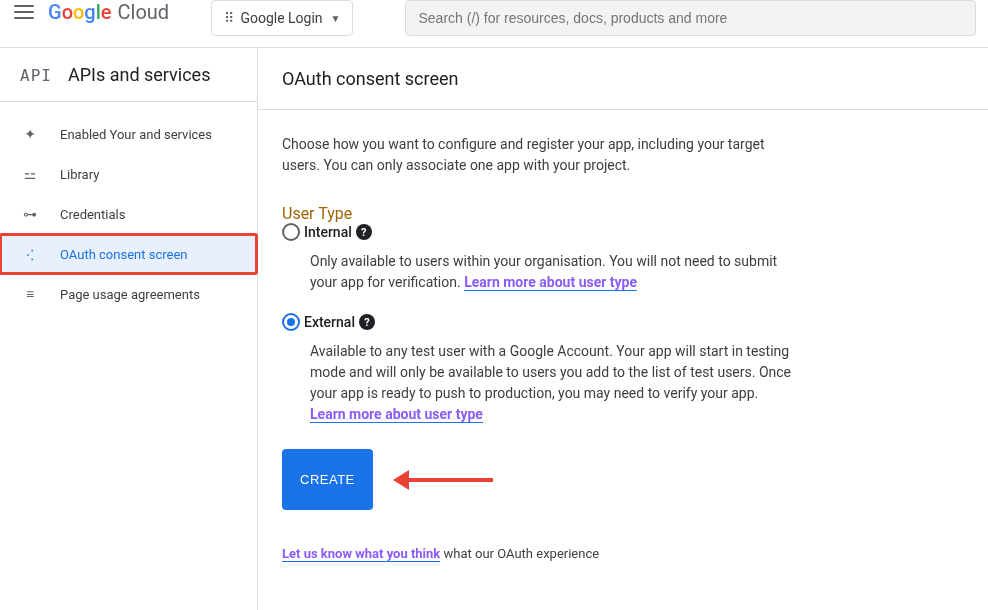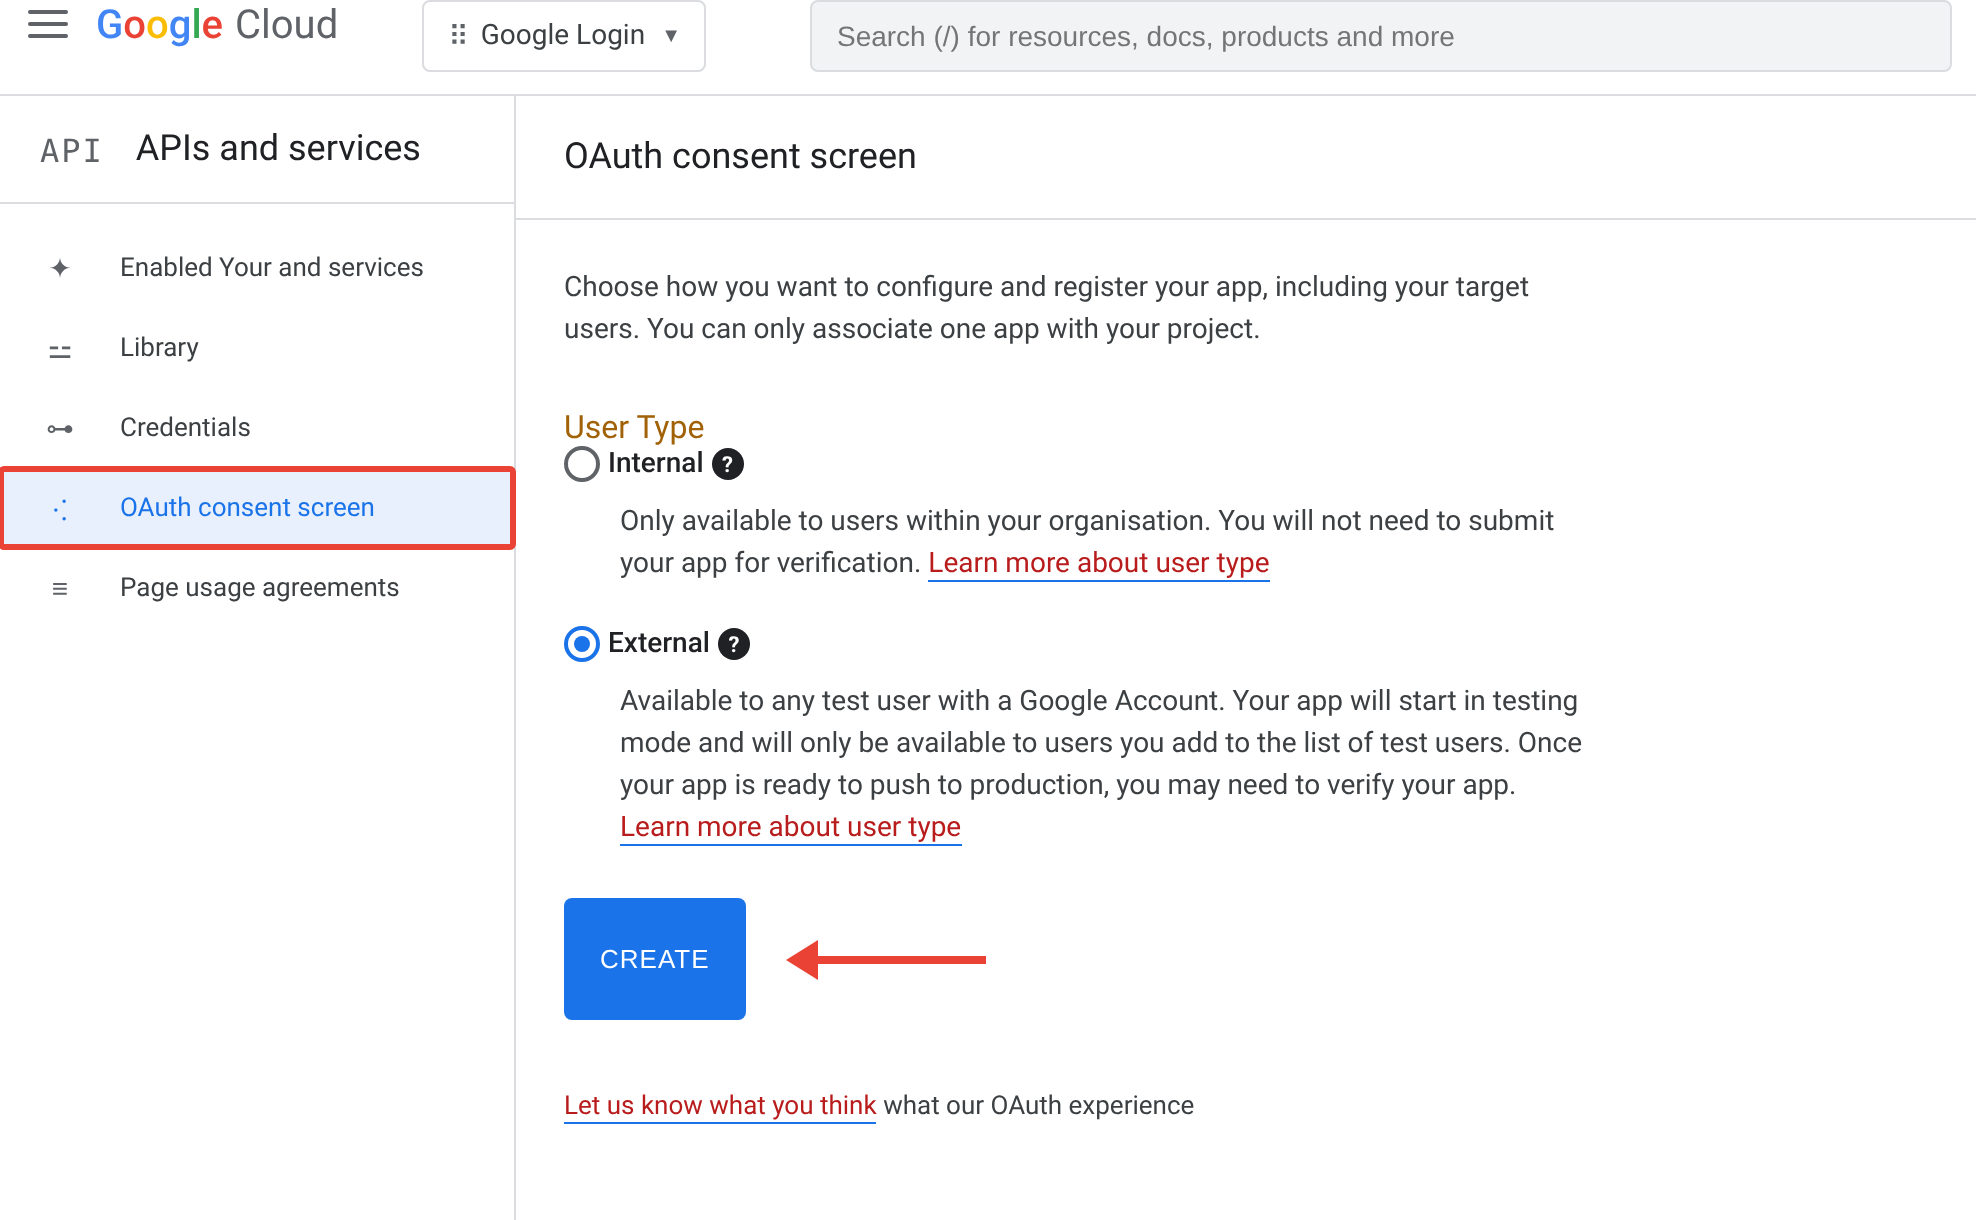--- a/index.html
+++ b/index.html
@@ -38,21 +38,21 @@
     .section-title { font-size: 16px; color: #a16207; margin-bottom: 0; font-weight: 400; }
     
     .radio-option { margin-bottom: 20px; }
     .radio-row { display: flex; align-items: center; gap: 4px; }
     .radio { width: 18px; height: 18px; border: 2px solid #5f6368; border-radius: 50%; display: flex; align-items: center; justify-content: center; cursor: pointer; flex-shrink: 0; }
     .radio.checked { border-color: #1a73e8; }
     .radio.checked::after { content: ''; width: 8px; height: 8px; background: #1a73e8; border-radius: 50%; }
     .radio-label { font-weight: 500; color: #202124; }
     .help { width: 16px; height: 16px; background: #202124; color: #fff; border-radius: 50%; display: flex; align-items: center; justify-content: center; font-size: 11px; font-weight: bold; cursor: pointer; }
     .radio-desc { margin-left: 28px; margin-top: 10px; line-height: 1.5; color: #3c4043; }
-    .link { color: #b91c1c; text-decoration: none; border-bottom: 1px solid #1a73e8; cursor: pointer; }
+    .link { color: #8b5cf6; text-decoration: none; border-bottom: 1px solid #1a73e8; cursor: pointer; font-weight: bold; }
     
     .create-row { display: flex; align-items: center; gap: 20px; margin-top: 24px; position: relative; }
     .create-btn { background: #1a73e8; color: #fff; border: none; padding: 23px 18px; font-size: 13px; letter-spacing: 0.5px; border-radius: 4px; cursor: pointer; font-weight: 500; }
     .arrow { position: relative; width: 100px; height: 20px; }
     .arrow-line { position: absolute; top: 8px; left: 12px; right: 0; height: 4px; background: #ea4335; }
     .arrow-head { position: absolute; left: 0; top: 0; width: 0; height: 0; border-top: 10px solid transparent; border-bottom: 10px solid transparent; border-right: 16px solid #ea4335; }
     
     .feedback { margin-top: 36px; font-size: 13px; color: #3c4043; }
   </style>
 </head>

